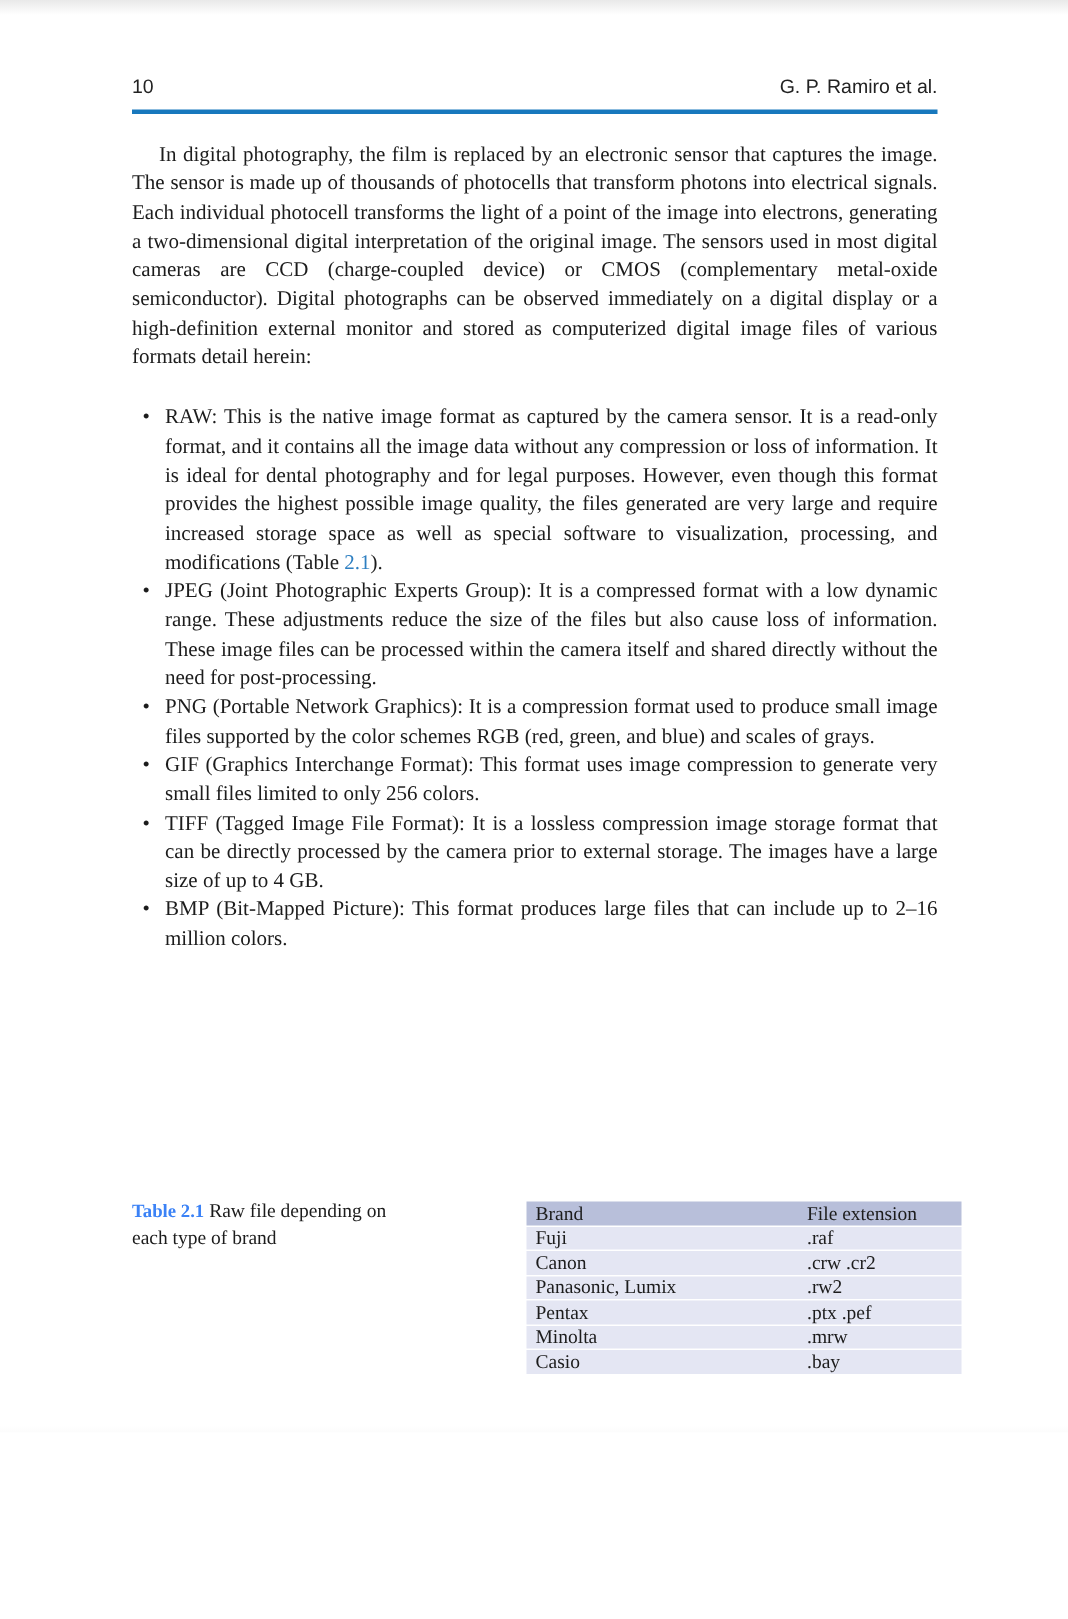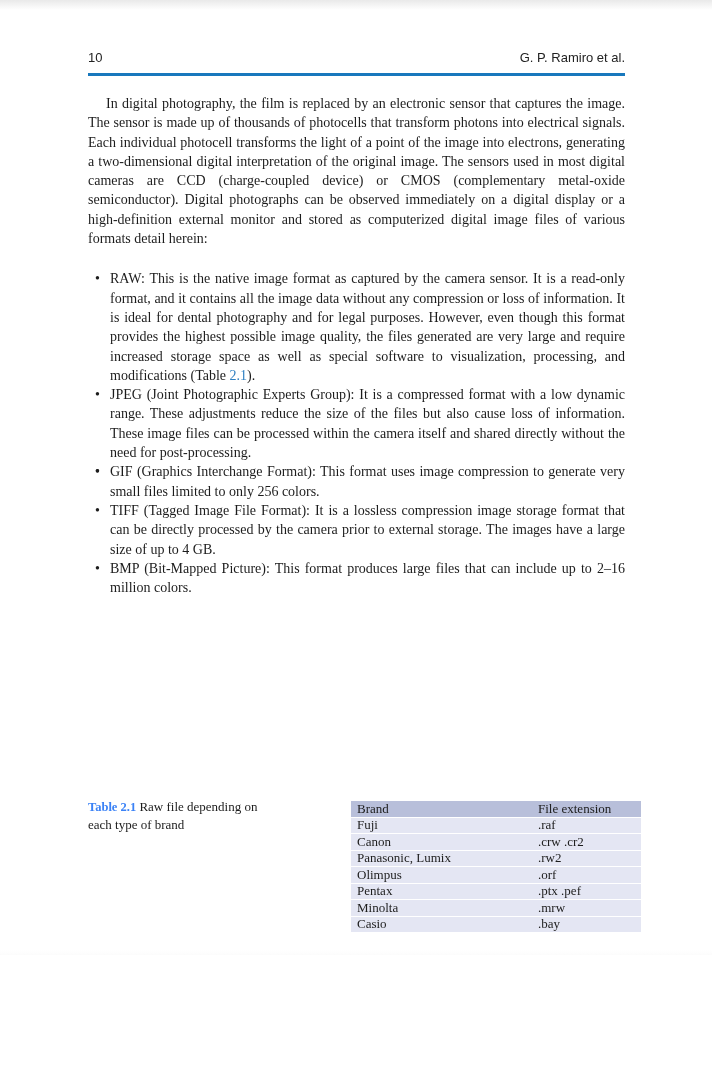--- a/index.html
+++ b/index.html
@@ -114,20 +114,21 @@
       <li>
         <span class="bullet-marker">•</span>
         <span>RAW: This is the native image format as captured by the camera sensor. It is a read-only format, and it contains all the image data without any compression or loss of information. It is ideal for dental photography and for legal purposes. However, even though this format provides the highest possible image quality, the files generated are very large and require increased storage space as well as special software to visualization, processing, and modifications (Table </span><a class="xref">2.1</a><span>).</span>
       </li>
       <li>
         <span class="bullet-marker">•</span>
         <span>JPEG (Joint Photographic Experts Group): It is a compressed format with a low dynamic range. These adjustments reduce the size of the files but also cause loss of information. These image files can be processed within the camera itself and shared directly without the need for post-processing.</span>
       </li>
       <li>
         <span class="bullet-marker">•</span>
+        <span>PNG (Portable Network Graphics): It is a compression format used to produce small image files supported by the color schemes RGB (red, green, and blue) and scales of grays.</span>
       </li>
       <li>
         <span class="bullet-marker">•</span>
         <span>GIF (Graphics Interchange Format): This format uses image compression to generate very small files limited to only 256 colors.</span>
       </li>
       <li>
         <span class="bullet-marker">•</span>
         <span>TIFF (Tagged Image File Format): It is a lossless compression image storage format that can be directly processed by the camera prior to external storage. The images have a large size of up to 4 GB.</span>
       </li>
       <li>
@@ -157,24 +158,20 @@
           </tr>
         <tr>
             <td>Canon</td>
             <td>.crw .cr2</td>
           </tr>
         <tr>
             <td>Panasonic, Lumix</td>
             <td>.rw2</td>
           </tr>
         <tr>
-            <td>Olimpus</td>
-            <td>.orf</td>
-          </tr>
-        <tr>
             <td>Pentax</td>
             <td>.ptx .pef</td>
           </tr>
         <tr>
             <td>Minolta</td>
             <td>.mrw</td>
           </tr>
         <tr>
             <td>Casio</td>
             <td>.bay</td>

